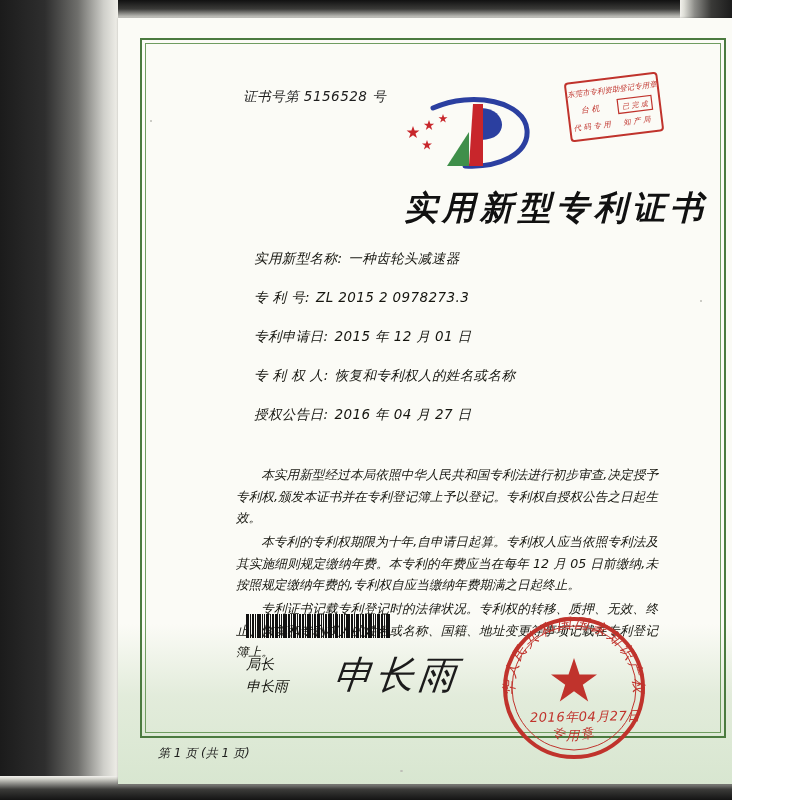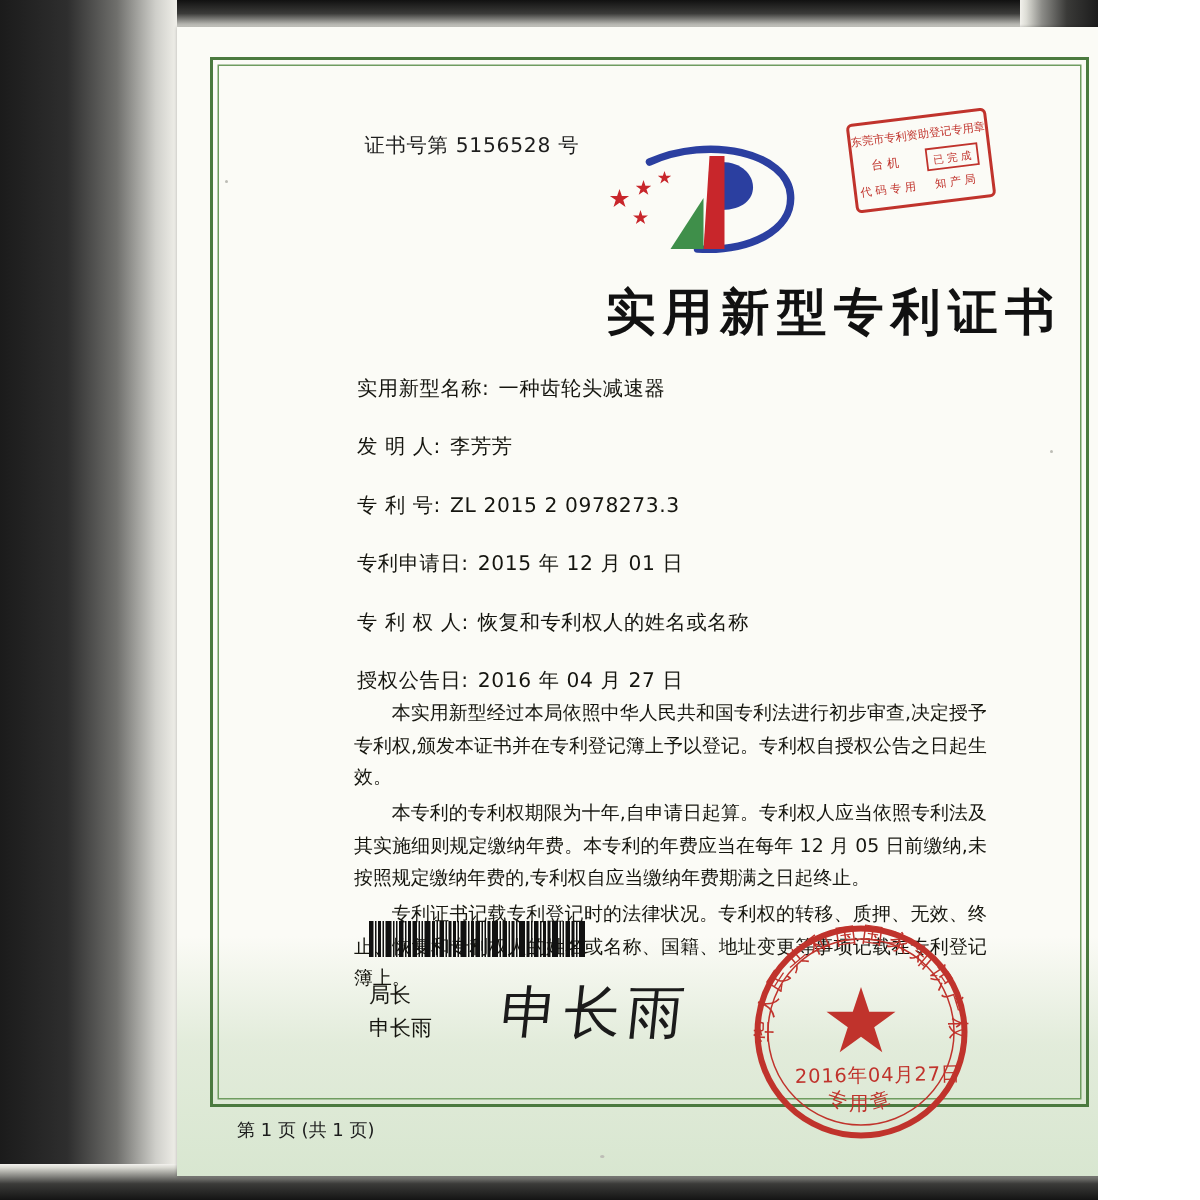--- a/index.html
+++ b/index.html
@@ -9,20 +9,21 @@
     height: 800px;
     background: #ffffff;
     font-family: "DejaVu Sans", sans-serif;
   }
   #page {
     position: relative;
     width: 732px;
     height: 800px;
     background: #14b8a6;
     overflow: hidden;
+    font-style: italic;
   }
   
   .edge-left {
     position: absolute;
     left: 0; top: 0;
     width: 118px; height: 800px;
     background: linear-gradient(to right, #1b1b1b 0%, #2e2e2e 38%, #6f6f6c 66%, #cfcfca 88%, #f0efe9 100%);
   }
   .edge-right {
     position: absolute;
@@ -106,21 +107,21 @@
     text-align: right;
     font-family: "DejaVu Sans", sans-serif;
     font-size: 33px;
     font-weight: bold;
     letter-spacing: 5px;
     color: #111;
   }
 
   .fields {
     position: absolute;
-    left: 80px;
+    left: 96px;
     top: 196px;
     right: 30px;
   }
   .field {
     display: flex;
     align-items: baseline;
     margin-bottom: 21px;
     font-size: 13.5px;
     color: #15150f;
   }
@@ -279,24 +280,20 @@
           <text x="69" y="50" font-size="7.5" fill="#c0332c" text-anchor="middle" font-family="DejaVu Sans">知 产 局</text>
         </svg>
       </div>
 
       <div class="title">实用新型专利证书</div>
 
       <div class="fields">
         <div class="field">
           <span class="lbl">实用新型名称:</span>
           <span class="val">一种齿轮头减速器</span>
-        </div>
-        <div class="field">
-          <span class="lbl">发 明 人:</span>
-          <span class="val">李芳芳</span>
         </div>
         <div class="field">
           <span class="lbl">专 利 号:</span>
           <span class="val">ZL 2015 2 0978273.3</span>
         </div>
         <div class="field">
           <span class="lbl">专利申请日:</span>
           <span class="val">2015 年 12 月 01 日</span>
         </div>
         <div class="field">

